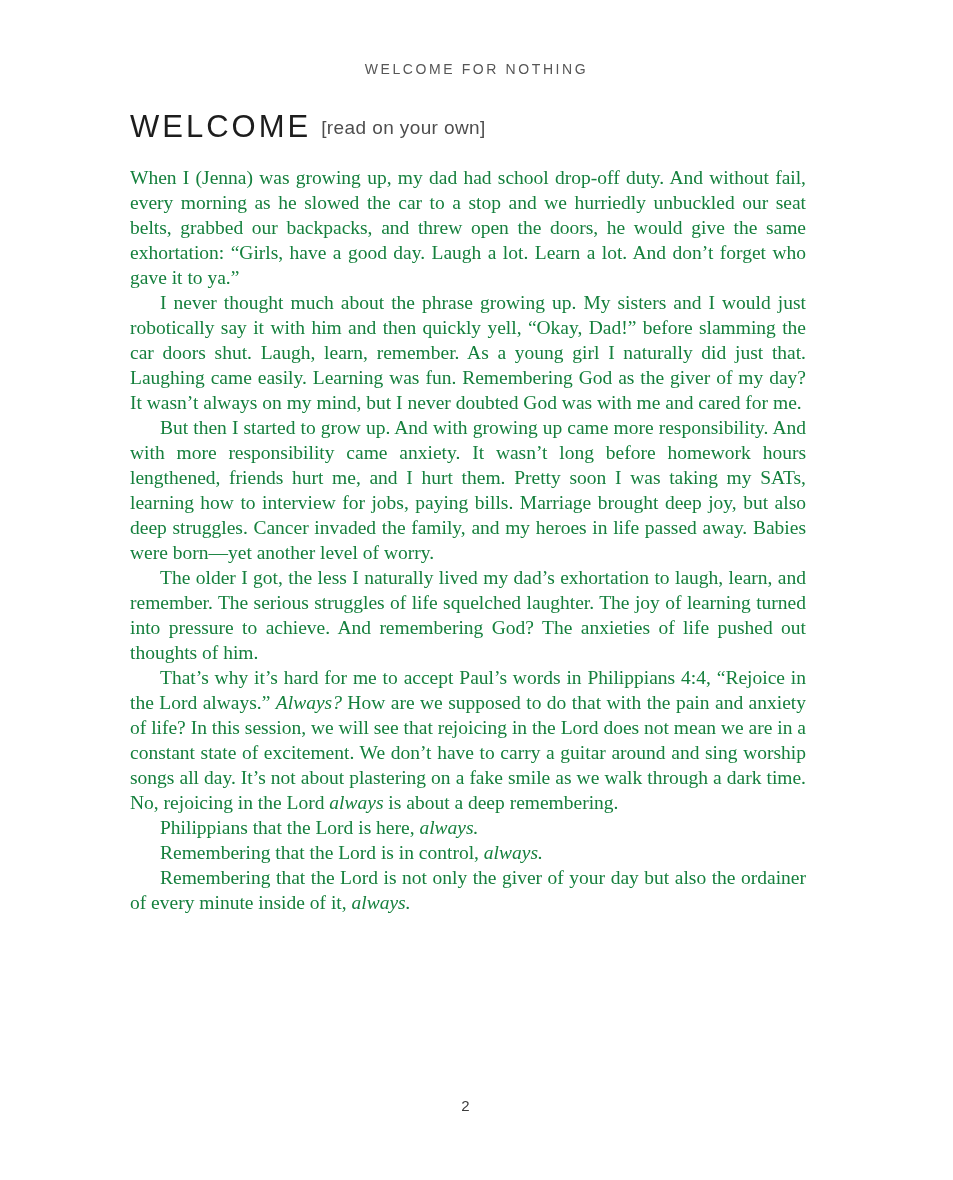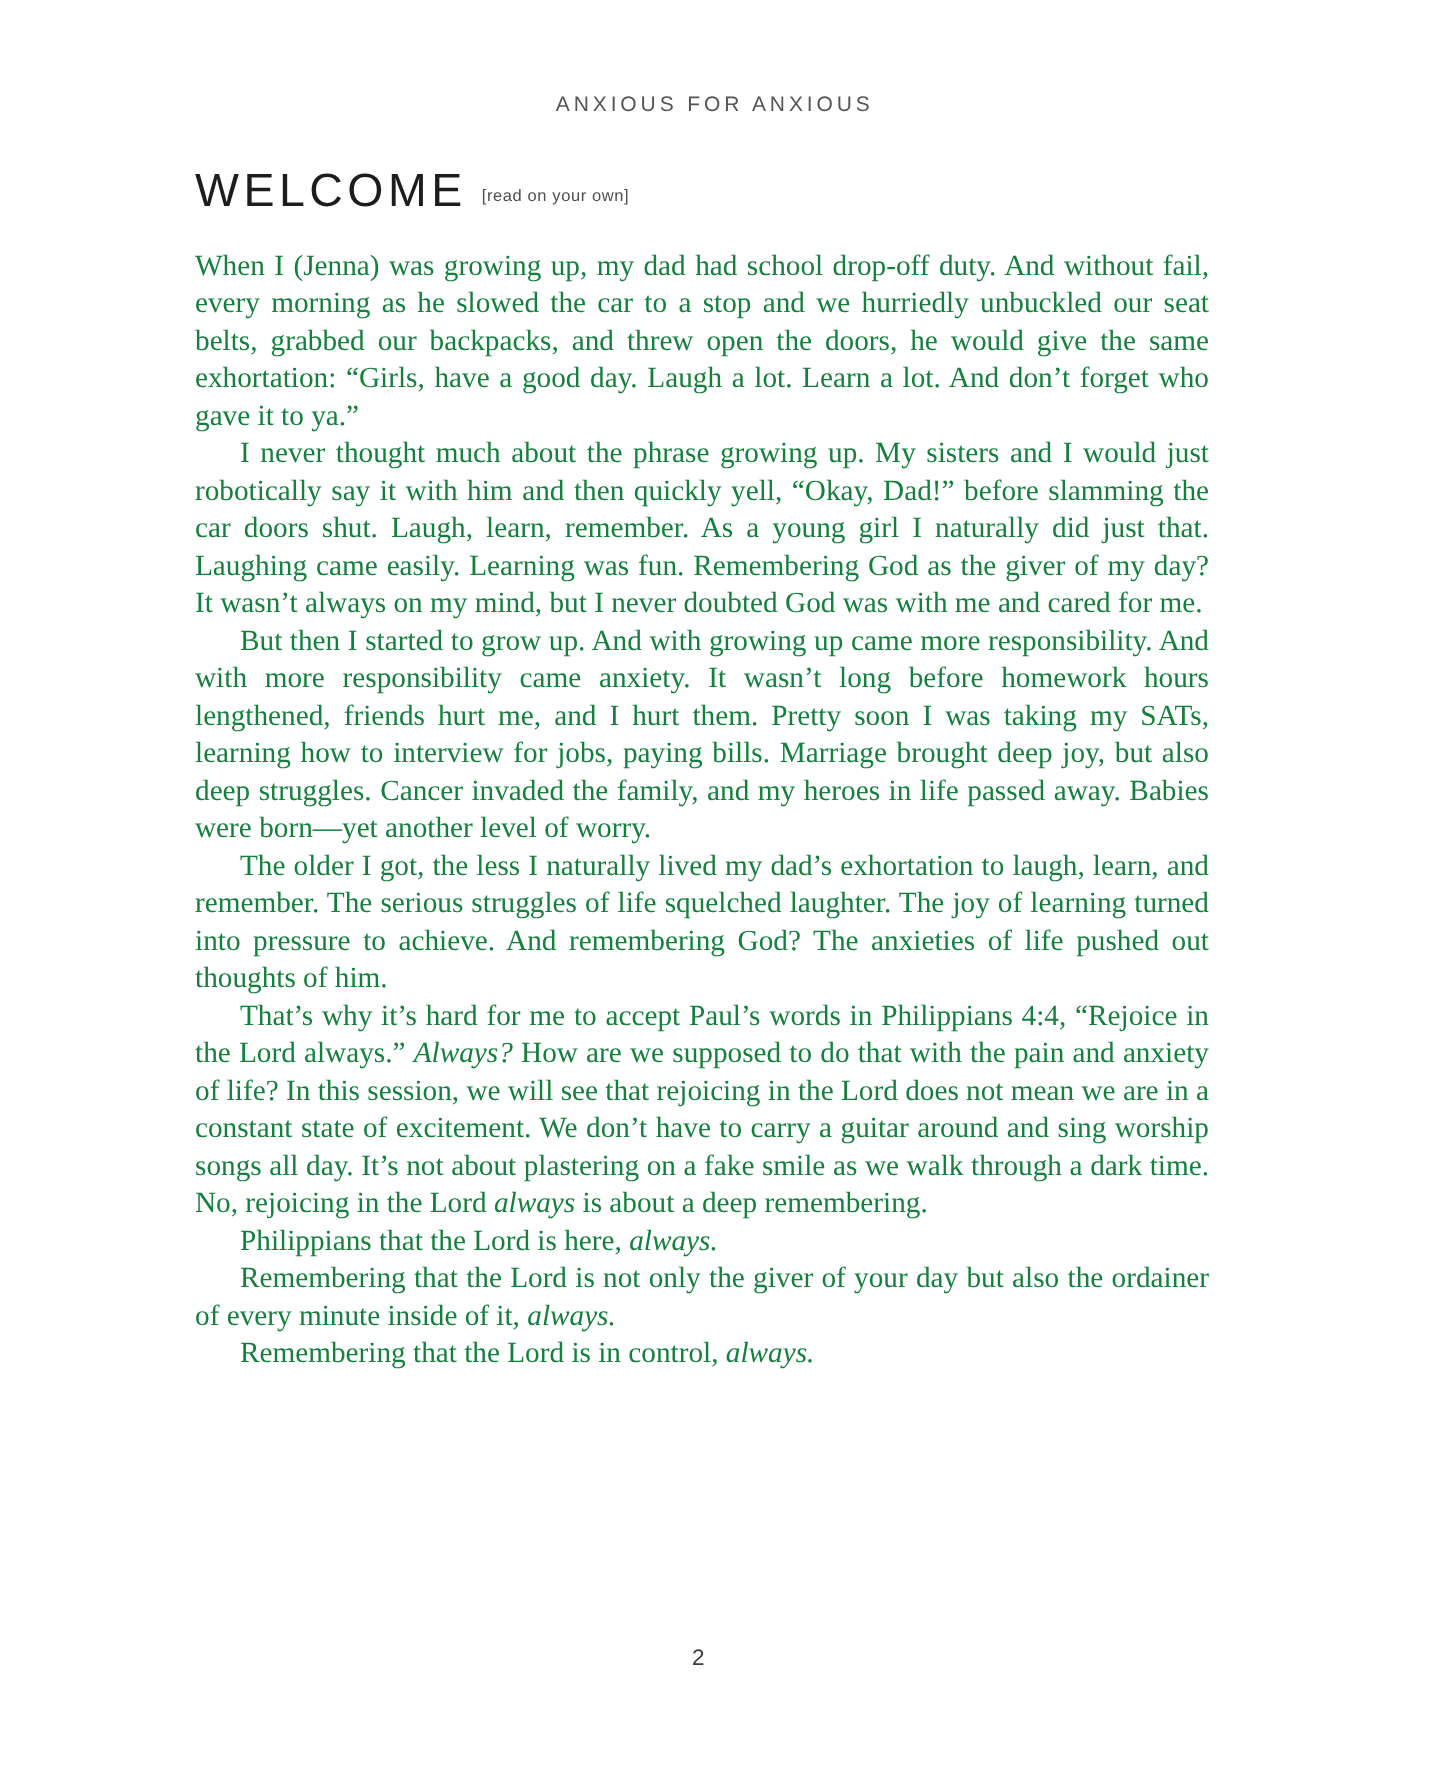--- a/index.html
+++ b/index.html
@@ -37,21 +37,21 @@
   }
   .title-main {
     font-family: "Liberation Sans", sans-serif;
     font-weight: normal;
     font-size: 31px;
     letter-spacing: 3px;
     color: #1d1d1d;
   }
   .title-annotation {
     font-family: "Liberation Sans", sans-serif;
-    font-size: 11px;
+    font-size: 19px;
     letter-spacing: 0.4px;
     color: #4e4e4e;
     margin-left: 10px;
     vertical-align: 3px;
   }
   .body-text {
     position: absolute;
     top: 165px;
     left: 130px;
     width: 676px;
@@ -79,31 +79,31 @@
     text-align: center;
     font-family: "Liberation Sans", sans-serif;
     font-size: 15px;
     color: #3c3c3c;
   }
 </style>
 </head>
 <body>
 
 <div class="page">
-  <div class="running-header">ANXIOUS FOR ANXIOUS</div>
+  <div class="running-header">WELCOME FOR NOTHING</div>
 
   <h1 class="title-row">
     <span class="title-main">WELCOME</span><span class="title-annotation">[read on your own]</span>
   </h1>
 
   <div class="body-text">
       <p class="para"><span>When I (Jenna) was growing up, my dad had school drop-off duty. And without fail, every morning as he slowed the car to a stop and we hurriedly unbuckled our seat belts, grabbed our backpacks, and threw open the doors, he would give the same exhortation: “Girls, have a good day. Laugh a lot. Learn a lot. And don’t forget who gave it to ya.”</span></p>
       <p class="para indent"><span>I never thought much about the phrase growing up. My sisters and I would just robotically say it with him and then quickly yell, “Okay, Dad!” before slamming the car doors shut. Laugh, learn, remember. As a young girl I naturally did just that. Laughing came easily. Learning was fun. Remembering God as the giver of my day? It wasn’t always on my mind, but I never doubted God was with me and cared for me.</span></p>
       <p class="para indent"><span>But then I started to grow up. And with growing up came more responsibility. And with more responsibility came anxiety. It wasn’t long before homework hours lengthened, friends hurt me, and I hurt them. Pretty soon I was taking my SATs, learning how to interview for jobs, paying bills. Marriage brought deep joy, but also deep struggles. Cancer invaded the family, and my heroes in life passed away. Babies were born—yet another level of worry.</span></p>
       <p class="para indent"><span>The older I got, the less I naturally lived my dad’s exhortation to laugh, learn, and remember. The serious struggles of life squelched laughter. The joy of learning turned into pressure to achieve. And remembering God? The anxieties of life pushed out thoughts of him.</span></p>
       <p class="para indent"><span>That’s why it’s hard for me to accept Paul’s words in Philippians 4:4, “Rejoice in the Lord always.” </span><em>Always?</em><span> How are we supposed to do that with the pain and anxiety of life? In this session, we will see that rejoicing in the Lord does not mean we are in a constant state of excitement. We don’t have to carry a guitar around and sing worship songs all day. It’s not about plastering on a fake smile as we walk through a dark time. No, rejoicing in the Lord </span><em>always</em><span> is about a deep remembering.</span></p>
       <p class="para indent"><span>Philippians that the Lord is here, </span><em>always.</em></p>
+      <p class="para indent"><span>Remembering that the Lord is in control, </span><em>always.</em></p>
       <p class="para indent"><span>Remembering that the Lord is not only the giver of your day but also the ordainer of every minute inside of it, </span><em>always.</em></p>
-      <p class="para indent"><span>Remembering that the Lord is in control, </span><em>always.</em></p>
     </div>
 
   <div class="page-number">2</div>
 </div>
 
 </body></html>

